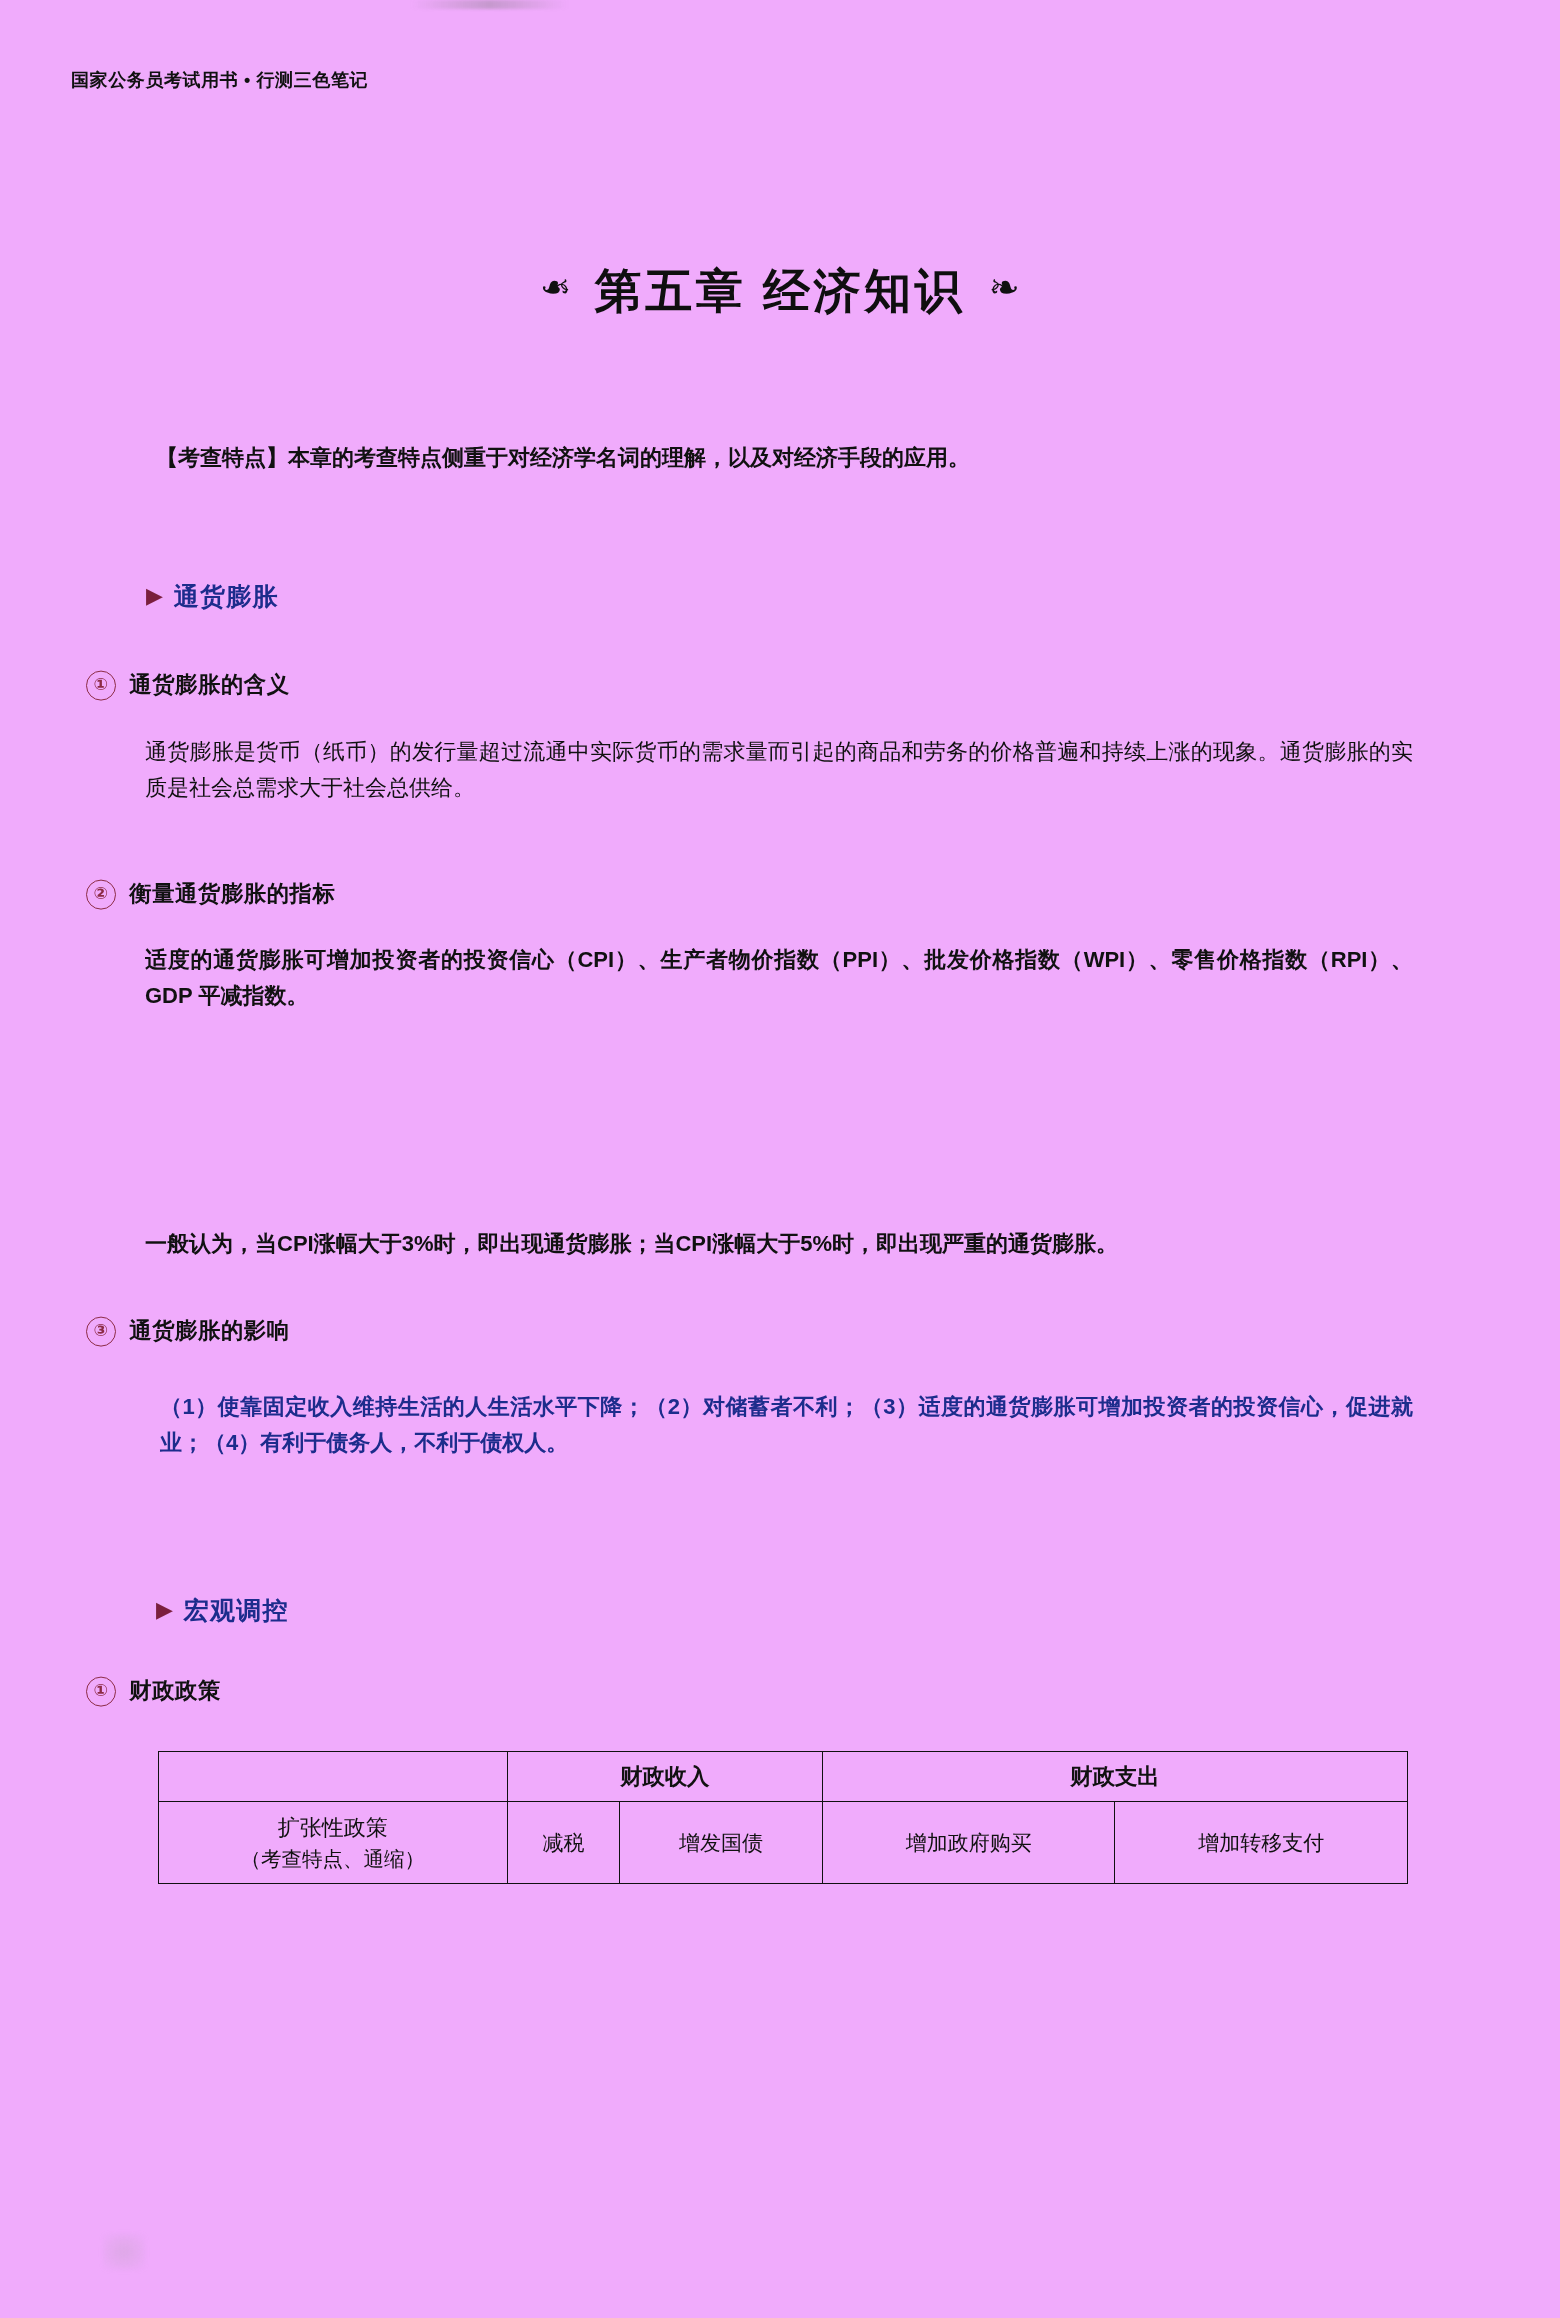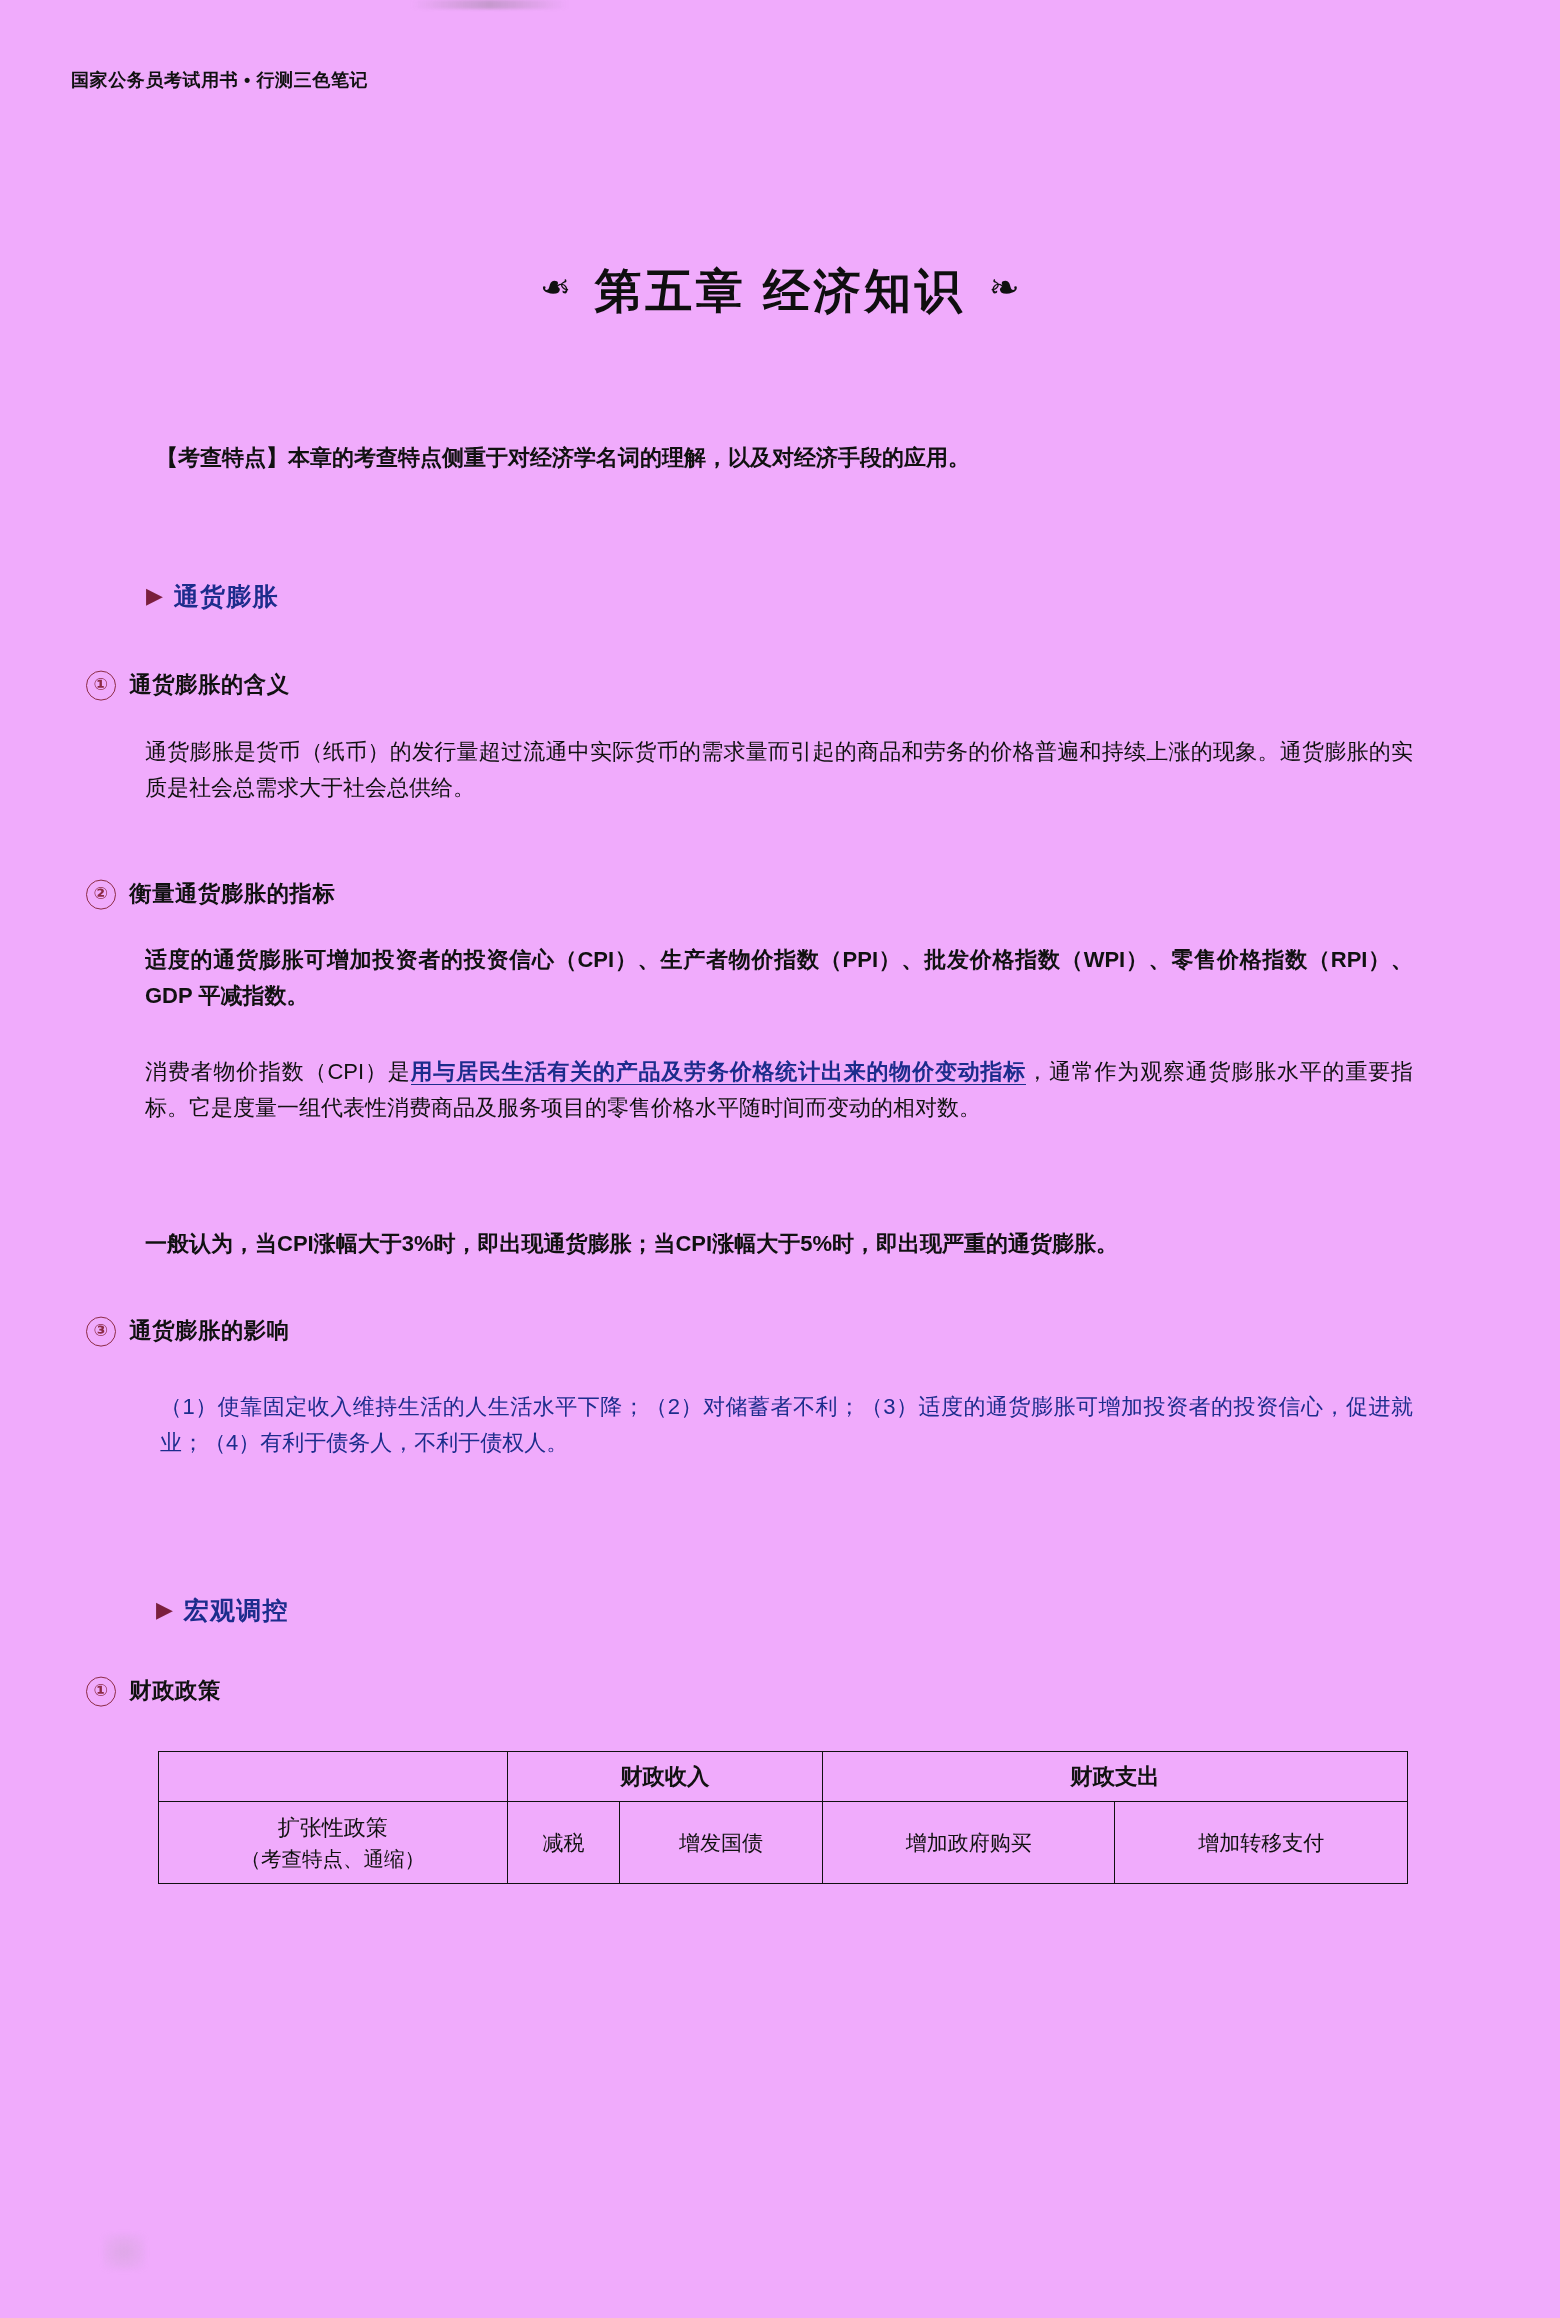--- a/index.html
+++ b/index.html
@@ -126,21 +126,21 @@
   }
 
   .para {
     position: absolute;
     width: 1268px;
     font-size: 22px;
     line-height: 1.62;
     color: #111;
     text-align: justify;
   }
-  .para.blue { color: #1c2c8c; font-weight: 400; }
+  .para.blue { color: #1c2c8c; font-weight: 700; }
   .u-blue {
     color: #1c2c8c;
     font-weight: 700;
     border-bottom: 1.8px solid #1c2c8c;
   }
 
   table.fiscal {
     position: absolute;
     left: 158px;
     top: 1751px;
@@ -192,23 +192,20 @@
   </div>
 
   <div class="para" style="left:145px; top:734px;">通货膨胀是货币（纸币）的发行量超过流通中实际货币的需求量而引起的商品和劳务的价格普遍和持续上涨的现象。通货膨胀的实质是社会总需求大于社会总供给。</div>
 
   <div class="item" style="left:86px; top:879px;">
     <span class="num-circle">②</span><span class="label">衡量通货膨胀的指标</span>
   </div>
 
   <div class="para" style="left:145px; top:942px; font-weight:700;">适度的通货膨胀可增加投资者的投资信心（CPI）、生产者物价指数（PPI）、批发价格指数（WPI）、零售价格指数（RPI）、GDP 平减指数。</div>
 
-  <div class="para" style="left:145px; top:1054px;">
-    <span>消费者物价指数（CPI）是</span><span class="u-blue">用与居民生活有关的产品及劳务价格统计出来的物价变动指标</span><span>，通常作为观察通货膨胀水平的重要指标。它是度量一组代表性消费商品及服务项目的零售价格水平随时间而变动的相对数。</span>
-  </div>
 
   <div class="para" style="left:145px; top:1226px; font-weight:700;">一般认为，当CPI涨幅大于3%时，即出现通货膨胀；当CPI涨幅大于5%时，即出现严重的通货膨胀。</div>
 
   <div class="item" style="left:86px; top:1316px;">
     <span class="num-circle">③</span><span class="label">通货膨胀的影响</span>
   </div>
 
   <div class="para blue" style="left:160px; top:1389px; width:1253px; text-indent:0;">（1）使靠固定收入维持生活的人生活水平下降；（2）对储蓄者不利；（3）适度的通货膨胀可增加投资者的投资信心，促进就业；（4）有利于债务人，不利于债权人。</div>
 
   <div class="sec-head" style="left:146px; top:1594px;padding-left:10px;">

